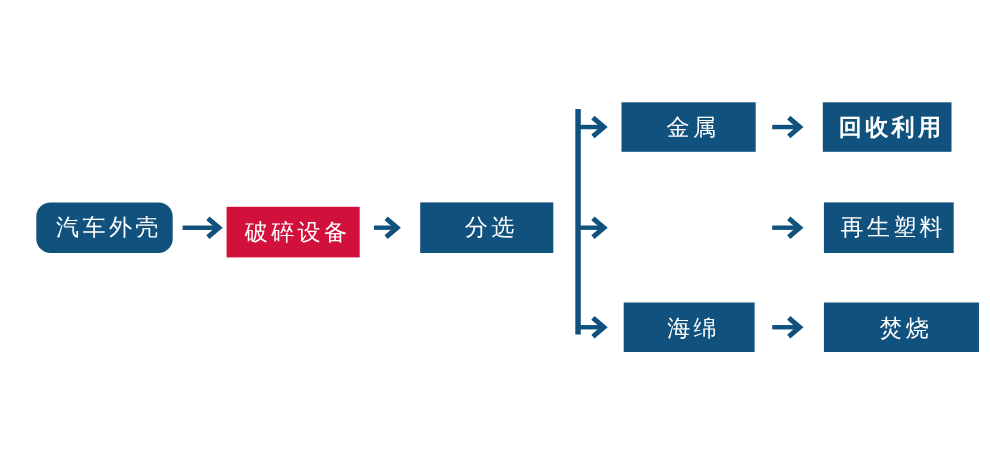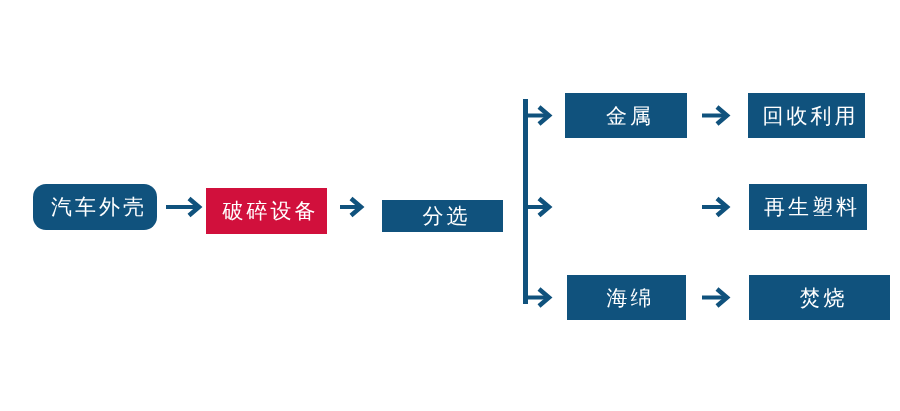--- a/index.html
+++ b/index.html
@@ -37,23 +37,23 @@
     font-size: 21px;
     letter-spacing: 3px;
     padding-left: 8px; 
     white-space: nowrap;
   }
   .node.highlight { background: var(--node-highlight); }
 
   
   .n-car-shell        { left: 33px;  top: 184px; width: 124px; height: 46px; border-radius: 13px; }
   .n-crusher          { left: 206px; top: 188px; width: 121px; height: 46px; }
-  .n-sorting          { left: 382px; top: 200px; width: 121px; height: 32px; }
+  .n-sorting          { left: 382px; top: 184px; width: 121px; height: 46px; }
   .n-metal            { left: 565px; top: 93px;  width: 122px; height: 45px; }
-  .n-recycle          { left: 748px; top: 93px;  width: 117px; height: 45px; }
+  .n-recycle          { left: 748px; top: 93px;  width: 117px; height: 45px; font-weight: bold; }
   .n-plastic          { left: 567px; top: 184px; width: 118px; height: 46px; }
   .n-recycled-plastic { left: 749px; top: 184px; width: 118px; height: 46px; }
   .n-sponge           { left: 567px; top: 275px; width: 119px; height: 45px; }
   .n-incineration     { left: 749px; top: 275px; width: 141px; height: 45px; }
 
   .stem    { stroke: var(--connector); stroke-width: 4;   fill: none; }
   .chevron { stroke: var(--connector); stroke-width: 4.5; fill: none; }
   .trunk   { stroke: var(--connector); stroke-width: 5;   fill: none; }
 </style>
 </head>

